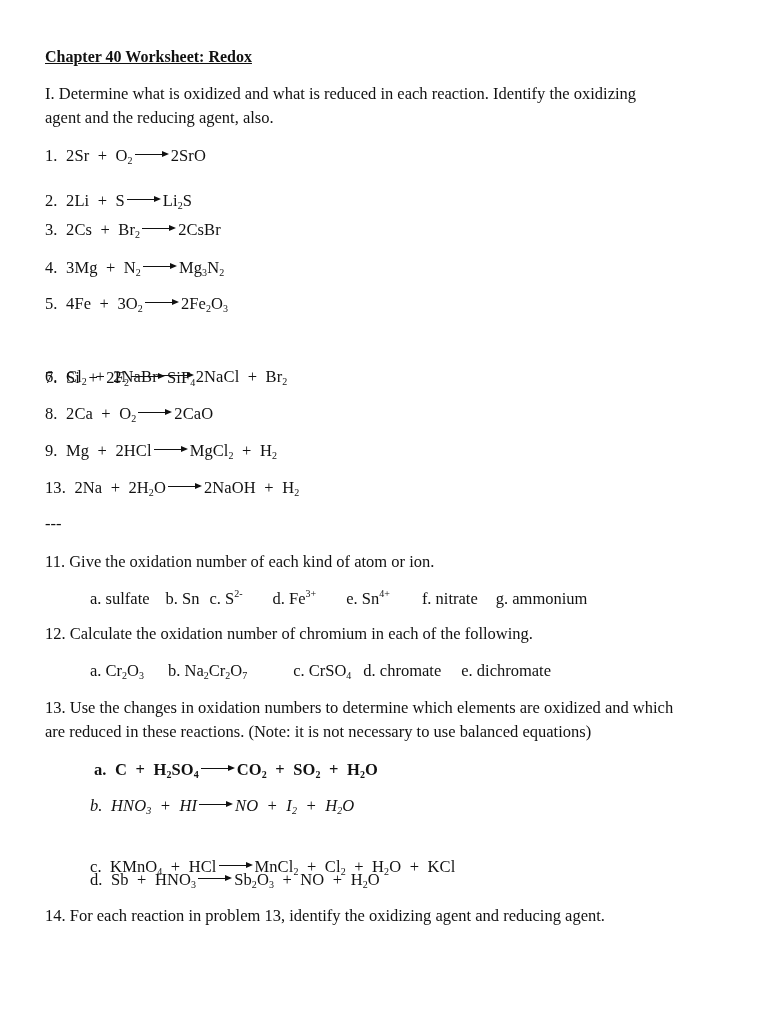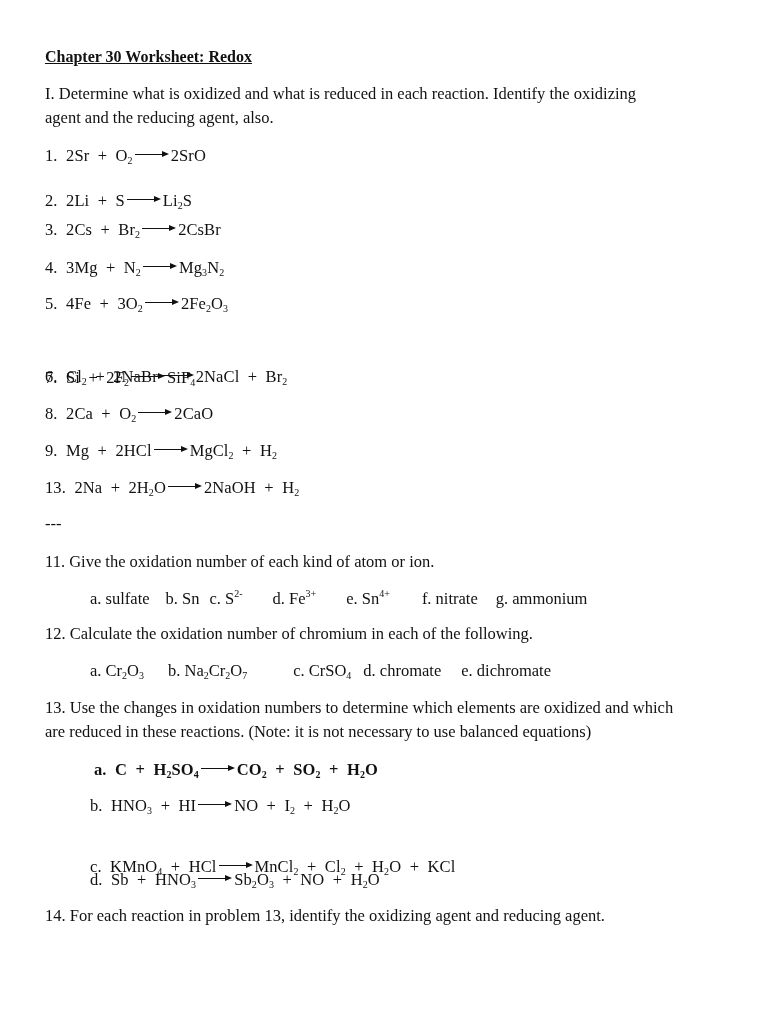--- a/index.html
+++ b/index.html
@@ -25,21 +25,21 @@
   .arrow::after {
     content: ""; position: absolute; right: 0; top: 1px;
     border-left: 7px solid #111; border-top: 3.5px solid transparent; border-bottom: 3.5px solid transparent;
   }
   .opt { display: inline-block; }
 </style>
 </head>
 <body>
 
 <div>
-  <div class="line title" style="top:47px">Chapter 30 Worksheet:  Redox</div>
+  <div class="line title" style="top:47px">Chapter 40 Worksheet:  Redox</div>
 
   <div class="line" style="top:84px">I.  Determine what is oxidized and what is reduced in each reaction.  Identify the oxidizing</div>
   <div class="line" style="top:108px">agent and the reducing agent, also.</div>
 
   <div id="part1-list">
       <div class="line eq" style="top: 146px; left: 45px; text-align: right;"><span>1.</span>&nbsp; <span>2Sr&nbsp; +&nbsp; O<sub>2</sub></span><span class="arrow"></span><span>2SrO</span></div>
       <div class="line eq" style="top: 183px; left: 45px; margin-top: 8px;"><span>2.</span>&nbsp; <span>2Li&nbsp; +&nbsp; S</span><span class="arrow"></span><span>Li<sub>2</sub>S</span></div>
       <div class="line eq" style="top: 220px; left: 45px;"><span>3.</span>&nbsp; <span>2Cs&nbsp; +&nbsp; Br<sub>2</sub></span><span class="arrow"></span><span>2CsBr</span></div>
       <div class="line eq" style="top: 258px; left: 45px;"><span>4.</span>&nbsp; <span>3Mg&nbsp; +&nbsp; N<sub>2</sub></span><span class="arrow"></span><span>Mg<sub>3</sub>N<sub>2</sub></span></div>
       <div class="line eq" style="top: 294px; left: 45px;"><span>5.</span>&nbsp; <span>4Fe&nbsp; +&nbsp; 3O<sub>2</sub></span><span class="arrow"></span><span>2Fe<sub>2</sub>O<sub>3</sub></span></div>
@@ -55,19 +55,19 @@
   <div class="line" style="top:552px">11.  Give the oxidation number of each kind of atom or ion.</div>
   <div class="line indent" id="q11-opts" style="top:589px"><span class="opt" style="margin-right: 16px;">a. sulfate</span><span class="opt" style="margin-right: 10px;">b. Sn</span><span class="opt" style="margin-right: 30px;">c. S<sup>2-</sup></span><span class="opt" style="margin-right: 30px;">d. Fe<sup>3+</sup></span><span class="opt" style="margin-right: 32px;">e. Sn<sup>4+</sup></span><span class="opt" style="margin-right: 18px;">f. nitrate</span><span class="opt" style="margin-right: 0px;">g. ammonium</span></div>
 
   <div class="line" style="top:624px">12.  Calculate the oxidation number of chromium in each of the following.</div>
   <div class="line indent" id="q12-opts" style="top:661px"><span class="opt" style="margin-right: 24px;">a. Cr<sub>2</sub>O<sub>3</sub></span><span class="opt" style="margin-right: 46px;">b. Na<sub>2</sub>Cr<sub>2</sub>O<sub>7</sub></span><span class="opt" style="margin-right: 12px;">c. CrSO<sub>4</sub></span><span class="opt" style="margin-right: 20px;">d. chromate</span><span class="opt" style="margin-right: 0px;">e. dichromate</span></div>
 
   <div class="line" style="top:698px">13.  Use the changes in oxidation numbers to determine which elements are oxidized and which</div>
   <div class="line" style="top:722px">are reduced in these reactions.  (Note:  it is not necessary to use balanced equations)</div>
   <div id="q13-list">
       <div class="line eq" style="top: 760px; left: 94px; font-weight: bold;"><span>a.</span>&nbsp; <span>C&nbsp; +&nbsp; H<sub>2</sub>SO<sub>4</sub></span><span class="arrow"></span><span>CO<sub>2</sub>&nbsp; +&nbsp; SO<sub>2</sub>&nbsp; +&nbsp; H<sub>2</sub>O</span></div>
-      <div class="line eq" style="top: 796px; left: 90px;"><span>b.</span>&nbsp; <span>HNO<sub>3</sub>&nbsp; +&nbsp; HI</span><span class="arrow"></span><span>NO&nbsp; +&nbsp; I<sub>2</sub>&nbsp; +&nbsp; H<sub>2</sub>O</span></div>
+      <div class="line eq" style="top: 796px; left: 90px; font-style: italic;"><span>b.</span>&nbsp; <span>HNO<sub>3</sub>&nbsp; +&nbsp; HI</span><span class="arrow"></span><span>NO&nbsp; +&nbsp; I<sub>2</sub>&nbsp; +&nbsp; H<sub>2</sub>O</span></div>
       <div class="line eq" style="top: 833px; left: 90px; margin-top: 24px;"><span>c.</span>&nbsp; <span>KMnO<sub>4</sub>&nbsp; +&nbsp; HCl</span><span class="arrow"></span><span>MnCl<sub>2</sub>&nbsp; +&nbsp; Cl<sub>2</sub>&nbsp; +&nbsp; H<sub>2</sub>O&nbsp; +&nbsp; KCl</span></div>
       <div class="line eq" style="top: 870px; left: 90px;"><span>d.</span>&nbsp; <span>Sb&nbsp; +&nbsp; HNO<sub>3</sub></span><span class="arrow"></span><span>Sb<sub>2</sub>O<sub>3</sub>&nbsp; +&nbsp; NO&nbsp; +&nbsp; H<sub>2</sub>O</span></div>
     </div>
 
   <div class="line" style="top:906px">14.  For each reaction in problem 13, identify the oxidizing agent and reducing agent.</div>
 </div>
 
 </body></html>

